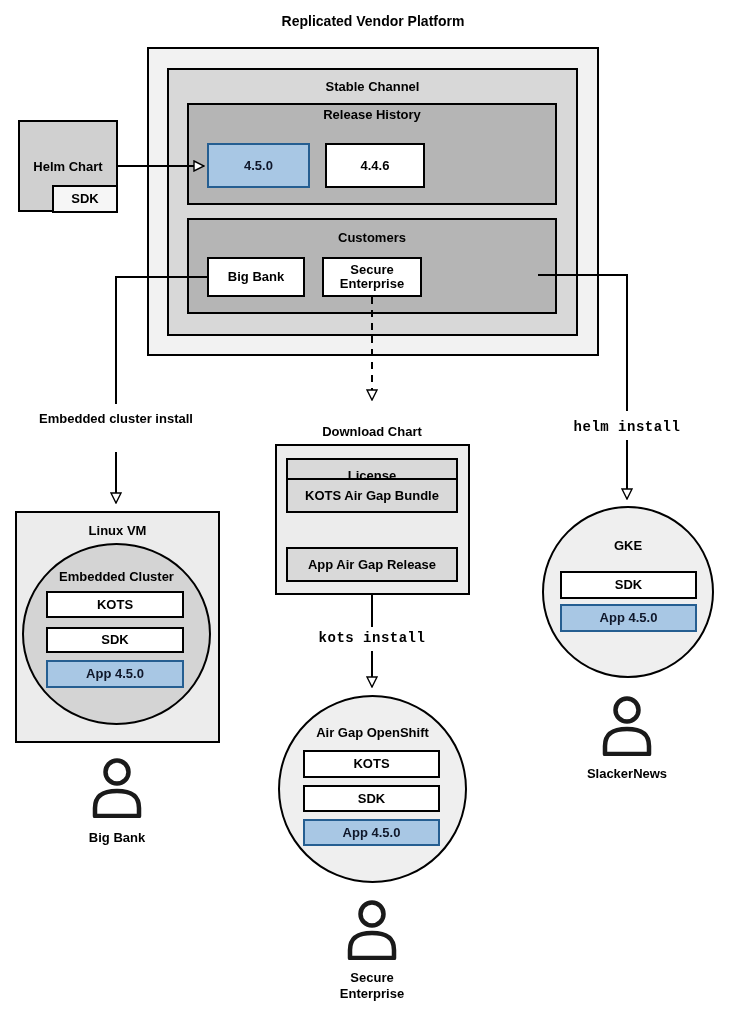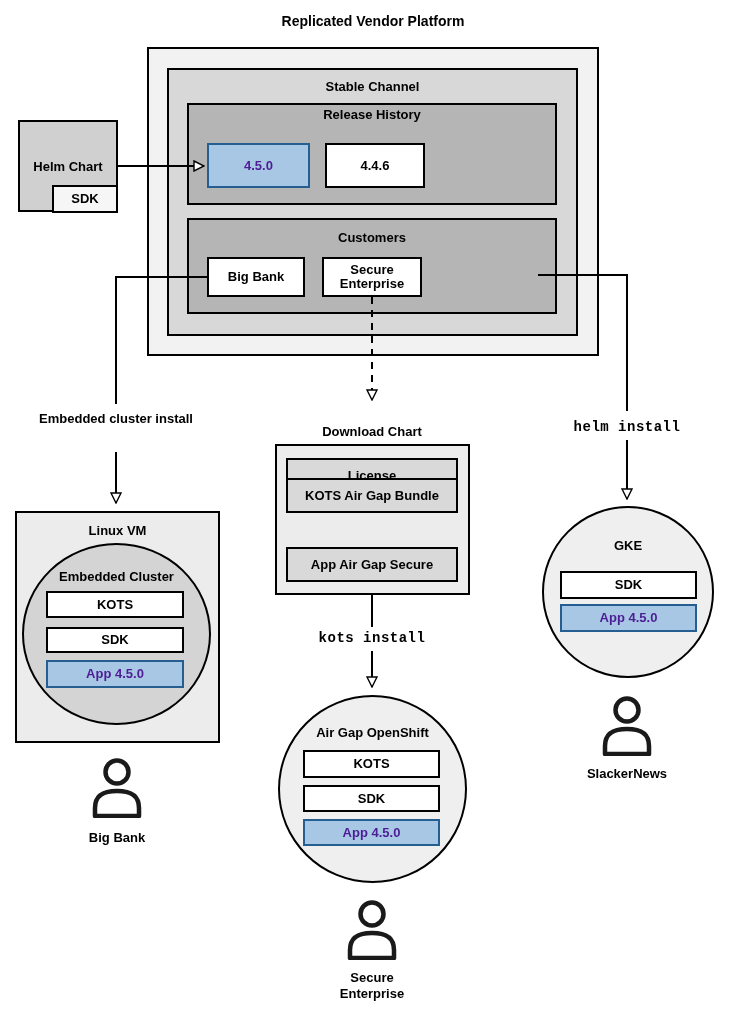--- a/index.html
+++ b/index.html
@@ -4,21 +4,21 @@
 <style>
   html,body{margin:0;padding:0;background:#fff;}
   .canvas{position:relative;width:734px;height:1026px;background:#fff;
           font-family:"Liberation Sans",sans-serif;overflow:hidden;}
   .abs{position:absolute;box-sizing:border-box;}
   .box{position:absolute;box-sizing:border-box;border:2px solid #000;}
   .lbl{font-weight:bold;font-size:13px;color:#000;text-align:center;line-height:15px;}
   .cell{position:absolute;box-sizing:border-box;border:2px solid #000;background:#fff;
         display:flex;align-items:center;justify-content:center;
         font-weight:bold;font-size:13px;color:#000;text-align:center;line-height:14px;}
-  .blue{background:#a8c7e4;border-color:#255e91;color:#4c1d95;}
+  .blue{background:#a8c7e4;border-color:#255e91;color:#0f172a;}
   .circle{border-radius:50%;}
   .boxlabel{font-weight:bold;font-size:13px;color:#000;text-align:center;}
   .freelbl{position:absolute;font-weight:bold;font-size:13px;color:#000;
            text-align:center;line-height:16px;z-index:6;}
   .mono{font-family:"Liberation Mono","DejaVu Sans Mono",monospace;font-size:14px;letter-spacing:.5px;}
   .wires{position:absolute;left:0;top:0;z-index:5;pointer-events:none;}
   .person{position:absolute;z-index:2;}
 </style>
 </head>
 <body>
@@ -46,21 +46,21 @@
   <div class="cell" style="left:322px;top:257px;width:100px;height:40px;padding:0 8px;">Secure Enterprise</div>
 
   <div class="box" style="left:18px;top:120px;width:100px;height:92px;background:#d0d0d0;
        display:flex;align-items:center;justify-content:center;font-weight:bold;font-size:13px;">Helm Chart</div>
   <div class="cell" style="left:52px;top:185px;width:66px;height:28px;background:#f6f6f6;">SDK</div>
 
   <div class="freelbl" style="left:292px;top:424px;width:160px;">Download Chart</div>
   <div class="box" style="left:275px;top:444px;width:195px;height:151px;background:#ececec;"></div>
   <div class="cell" style="left:286px;top:458px;width:172px;height:35px;background:#d9d9d9;">License</div>
   <div class="cell" style="left:286px;top:478px;width:172px;height:35px;background:#d9d9d9;">KOTS Air Gap Bundle</div>
-  <div class="cell" style="left:286px;top:547px;width:172px;height:35px;background:#d9d9d9;">App Air Gap Secure</div>
+  <div class="cell" style="left:286px;top:547px;width:172px;height:35px;background:#d9d9d9;">App Air Gap Release</div>
 
   <div class="box" style="left:15px;top:511px;width:205px;height:232px;background:#ececec;">
     <div class="boxlabel" style="margin-top:10px;">Linux VM</div>
   </div>
   <div class="box circle" style="left:22px;top:543px;width:189px;height:182px;background:#d4d4d4;">
     <div class="boxlabel" style="margin-top:24px;">Embedded Cluster</div>
   </div>
   <div class="cell" style="left:46px;top:591px;width:138px;height:27px;">KOTS</div>
   <div class="cell" style="left:46px;top:627px;width:138px;height:26px;">SDK</div>
   <div class="cell blue" style="left:46px;top:660px;width:138px;height:28px;">App 4.5.0</div>

